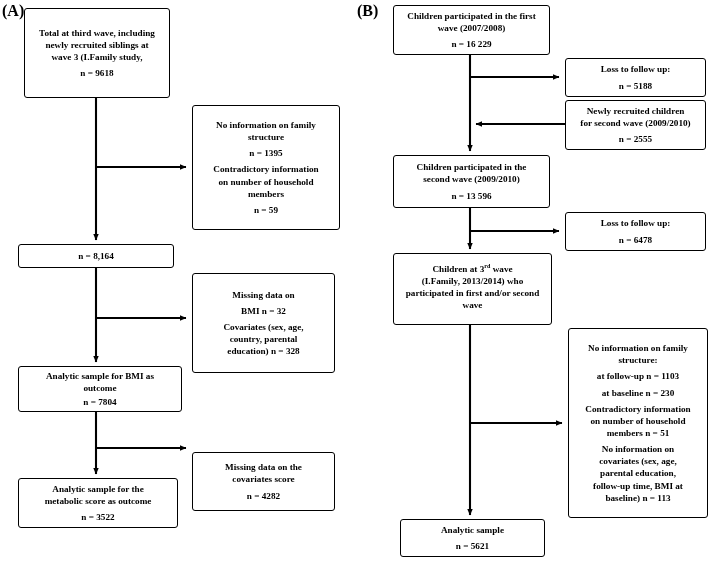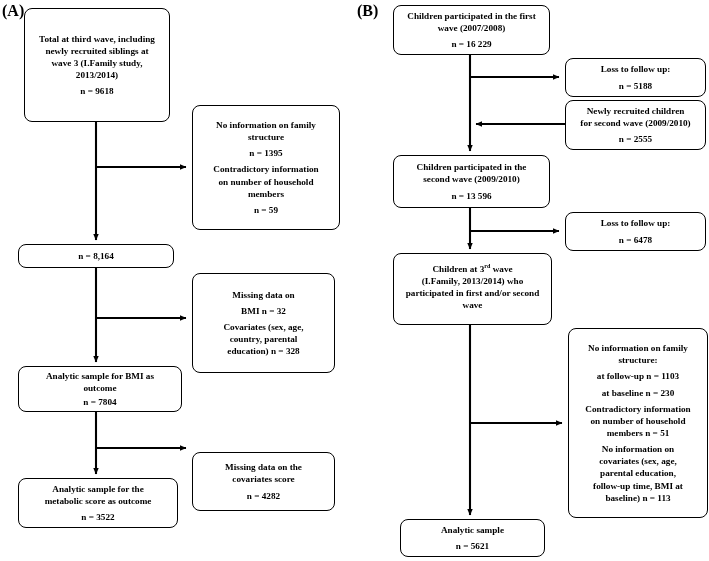--- a/index.html
+++ b/index.html
@@ -17,21 +17,21 @@
     font-family:"Liberation Serif", serif;
     font-size:16px;
     font-weight:bold;
     letter-spacing:0px;
     white-space:nowrap;
   }
   .node{
     position:absolute;
     box-sizing:border-box;
     border:1.7px solid #000000;
-    border-radius:8px;
+    border-radius:3px;
     background:#ffffff;
     display:flex;
     flex-direction:column;
     align-items:center;
     justify-content:center;
     text-align:center;
     font-family:"Liberation Serif", serif;
     font-size:9.2px;
     font-weight:bold;
     line-height:1.32;
@@ -79,25 +79,24 @@
 
       <path d="M470,325 L470,515" marker-end="url(#arrow)"></path>
 
       <path d="M470,423 L562,423" marker-end="url(#arrow)"></path>
     </g>
   </svg>
 
   <div class="panel-label" style="left:2px;top:2px;">(A)</div>
   <div class="panel-label" style="left:357px;top:2px;">(B)</div>
 
-  <div class="node" style="left:24px;top:8px;width:146px;height:114px;">
+  <div class="node" style="left:24px;top:8px;width:146px;height:90px;">
     <span class="ln">Total at third wave, including</span>
     <span class="ln">newly recruited siblings at</span>
     <span class="ln">wave 3 (I.Family study,</span>
-    <span class="ln">2013/2014)</span>
     <span class="gap"></span>
     <span class="ln it">n = 9618</span>
   </div>
 
   <div class="node" style="left:192px;top:105px;width:148px;height:125px;">
     <span class="ln">No information on family</span>
     <span class="ln">structure</span>
     <span class="gap"></span>
     <span class="ln it">n = 1395</span>
     <span class="gap"></span>

